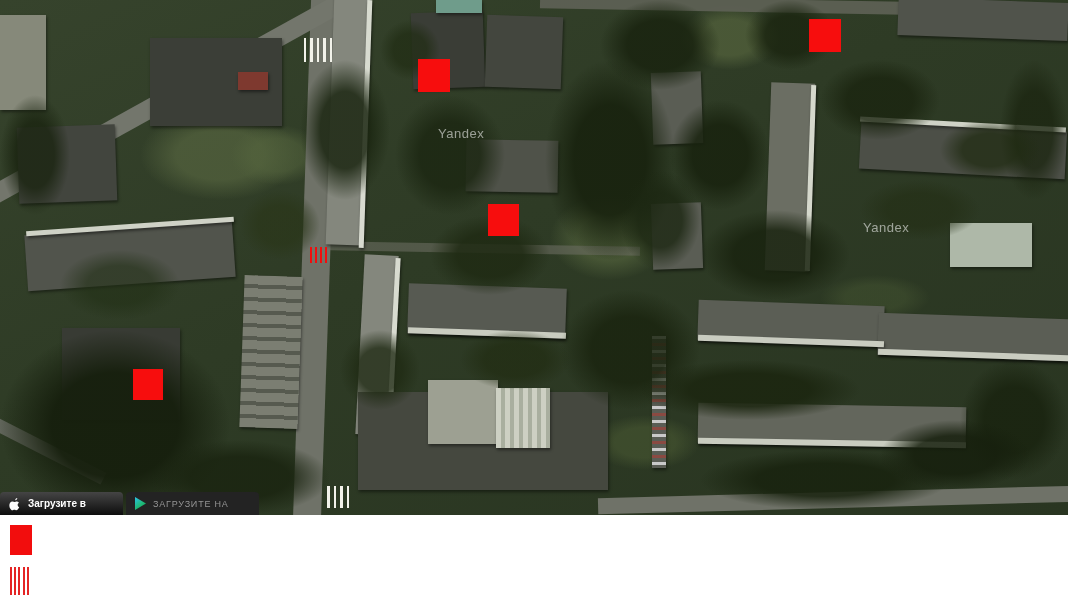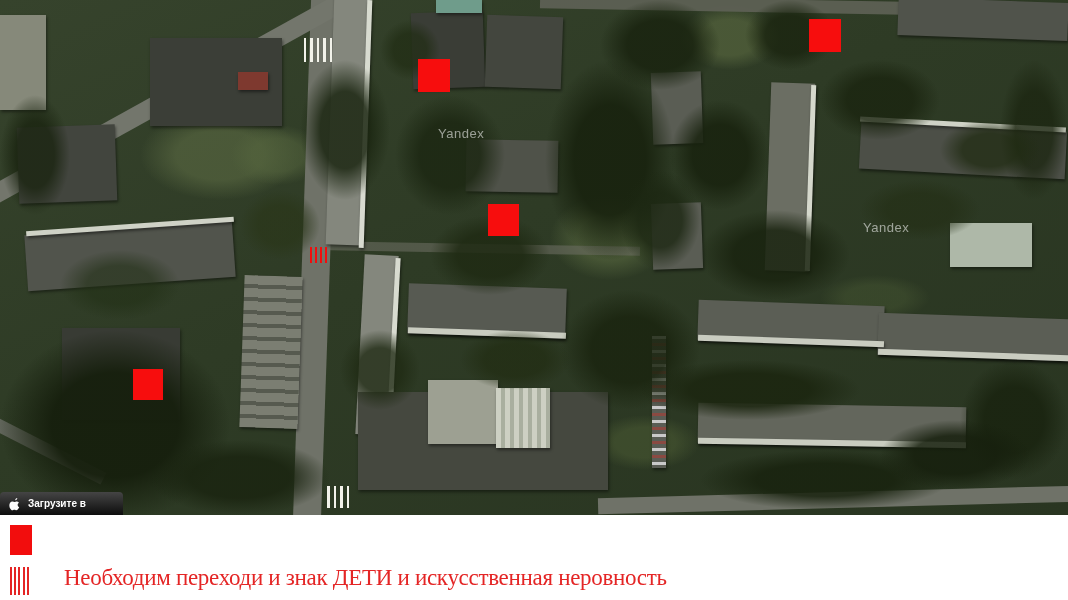--- a/index.html
+++ b/index.html
@@ -130,29 +130,32 @@
 
     <div class="badges">
       <div class="badge appstore">
         <span style="display:flex;">
           <svg width="12" height="14" viewBox="0 0 24 26" fill="#fff">
             <path d="M16.5 1c.1 1.2-.35 2.3-1.05 3.1-.7.85-1.85 1.5-2.95 1.4-.12-1.1.42-2.2 1.07-2.95C14.3 1.75 15.5 1.1 16.5 1zM20.4 19.3c-.55 1.25-.82 1.8-1.53 2.9-.99 1.55-2.39 3.45-4.1 3.45-1.53.02-1.93-1-4.01-1-2.08.02-2.52 1.02-4.05 1-1.72-.02-3.04-1.73-4.03-3.27C-.1 18.1.36 13.3 2.02 10.8c1.18-1.8 3.04-2.85 4.79-2.85 1.78 0 2.9 1 4.37 1 1.43 0 2.3-1 4.36-1 1.56 0 3.2.85 4.37 2.3-3.84 2.1-3.22 7.6.49 9.05z"></path>
           </svg>
         </span>
         <span>Загрузите в</span>
       </div>
+      <div class="badge gplay">
+        <span class="play-tri"></span>
+        <span>ЗАГРУЗИТЕ НА</span>
+      </div>
     </div>
   <div class="marker sq" style="background: rgb(247, 13, 13); left: 418px; top: 59px; width: 32px; height: 33px;"></div>
       <div class="marker sq" style="background: rgb(247, 13, 13); left: 809px; top: 19px; width: 32px; height: 33px;"></div>
       <div class="marker sq" style="background: rgb(247, 13, 13); left: 488px; top: 204px; width: 31px; height: 32px;"></div>
       <div class="marker sq" style="background: rgb(247, 13, 13); left: 133px; top: 369px; width: 30px; height: 31px;"></div>
       <div class="marker hatch-white" style="left: 304px; top: 38px; width: 31px; height: 24px;"></div>
       <div class="marker hatch-red" style="left: 310px; top: 247px; width: 17px; height: 16px;"></div>
       <div class="marker hatch-white" style="left: 327px; top: 486px; width: 25px; height: 22px;"></div>
     </div>
 
   <div class="legend">
     <div class="leg-sq"></div>
     <div class="leg-hatch"></div>
-    <div class="leg-label l2">Необходим переходи и знак ДЕТИ и искусственная неровность</div>
   </div>
 
 </div>
 
 </body></html>

